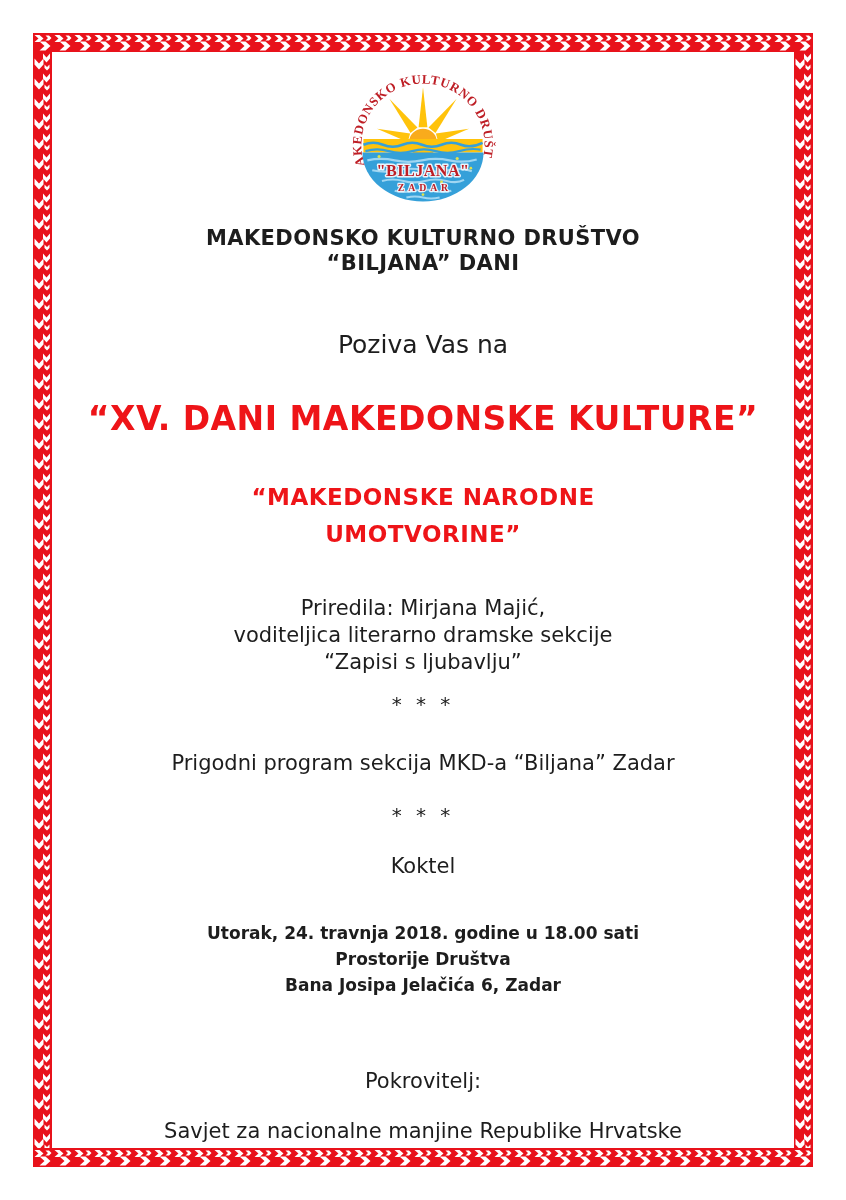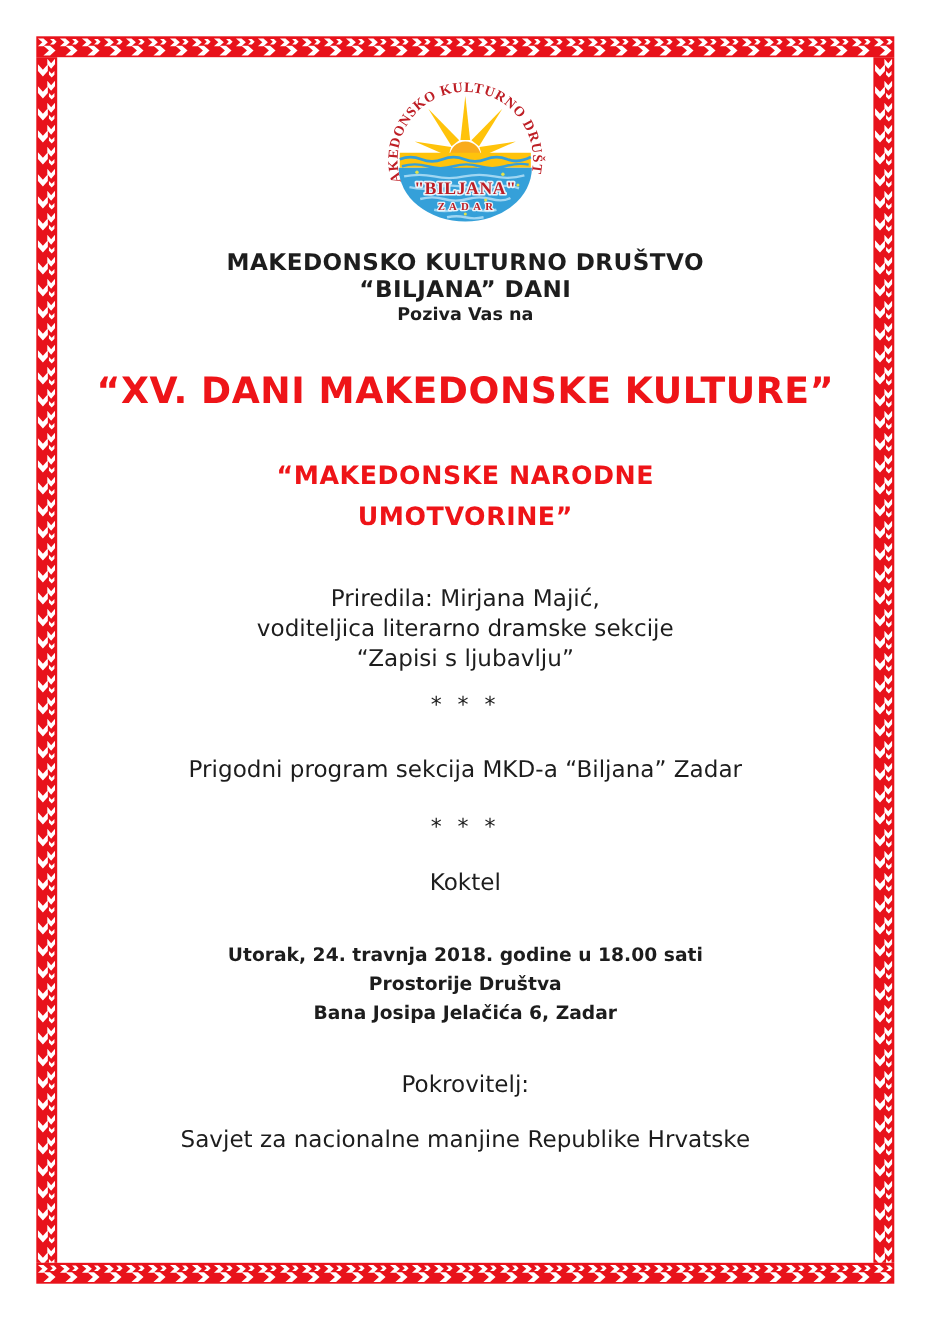--- a/index.html
+++ b/index.html
@@ -14,33 +14,33 @@
   .border.v{flex-direction:column}
   #b-top{left:33px;top:33px;width:780px;height:19px}
   #b-bottom{left:33px;top:1148px;width:780px;height:19px}
   #b-left{left:33px;top:52px;width:19px;height:1096px}
   #b-right{left:794px;top:52px;width:19px;height:1096px}
   .border svg{flex:0 0 auto;display:block}
   
   .content{position:absolute;left:53px;top:52px;width:740px;text-align:center}
   .logo{display:block;margin:14px auto 0;width:166px;height:140px}
   .org{margin-top:20px;font-size:21px;font-weight:bold;line-height:25px;letter-spacing:.4px}
-  .invite{font-size:16px;font-weight:bold}
+  .invite{margin-top:54px;font-size:25px;font-weight:normal}
   .title-main{margin:40px 0 0;font-size:33px;line-height:40px;font-weight:bold;
     color:var(--accent-red,#ee1418);letter-spacing:.5px;white-space:nowrap}
   .title-sub{margin:40px 0 0;font-size:23px;line-height:37px;font-weight:bold;
     color:var(--accent-red,#ee1418);letter-spacing:.5px}
   .priredila{margin-top:42px;font-size:21px;line-height:27px}
   .stars{font-size:20px;letter-spacing:4px}
   .stars.s1{margin-top:16px}
   .stars.s2{margin-top:28px}
   .prigodni{margin-top:35px;font-size:21px}
   .koktel{margin-top:27px;font-size:21px}
   .event{margin-top:42px;font-size:17px;font-weight:bold;line-height:26px}
-  .sponsor-label{margin-top:40px;font-size:21px}
+  .sponsor-label{margin-top:71px;font-size:21px}
   .sponsor-name{margin-top:26px;font-size:21px}
   .arc-text{font-family:"Liberation Serif","DejaVu Serif",serif;font-weight:bold}
   .logo-word{font-family:"Liberation Serif","DejaVu Serif",serif;font-weight:bold}
 </style>
 </head>
 <body>
 
 <div class="poster">
 
   <div class="border h" id="b-top">

